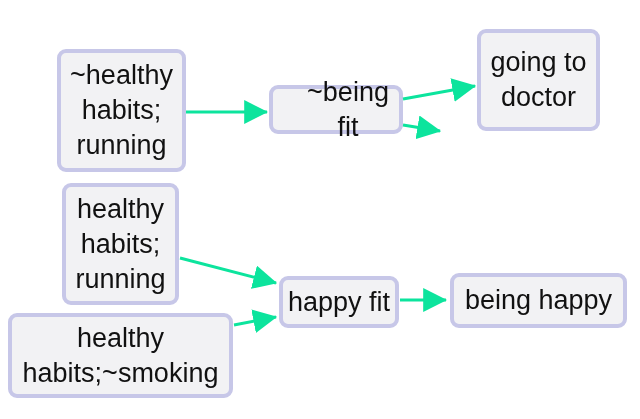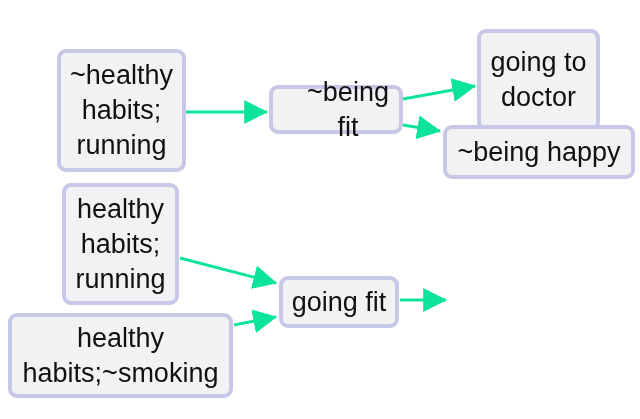--- a/index.html
+++ b/index.html
@@ -83,21 +83,21 @@
     <line class="edge-line" x1="234" y1="325" x2="276" y2="317" marker-end="url(#arrow)"></line>
     <line class="edge-line" x1="400" y1="300" x2="446" y2="300" marker-end="url(#arrow)"></line>
   </svg>
 
   <div class="node" id="node-1">~healthy
 habits;
 running</div>
   <div class="node" id="node-2">~being fit</div>
   <div class="node" id="node-3">going to
 doctor</div>
-  <div class="node" id="node-4">~being happy</div>
   <div class="node" id="node-5">healthy
 habits;
 running</div>
   <div class="node" id="node-6">healthy
 habits;~smoking</div>
-  <div class="node" id="node-7">going fit</div>
+  <div class="node" id="node-7">happy fit</div>
+  <div class="node" id="node-8">being happy</div>
 
 </div>
 
 </body></html>

